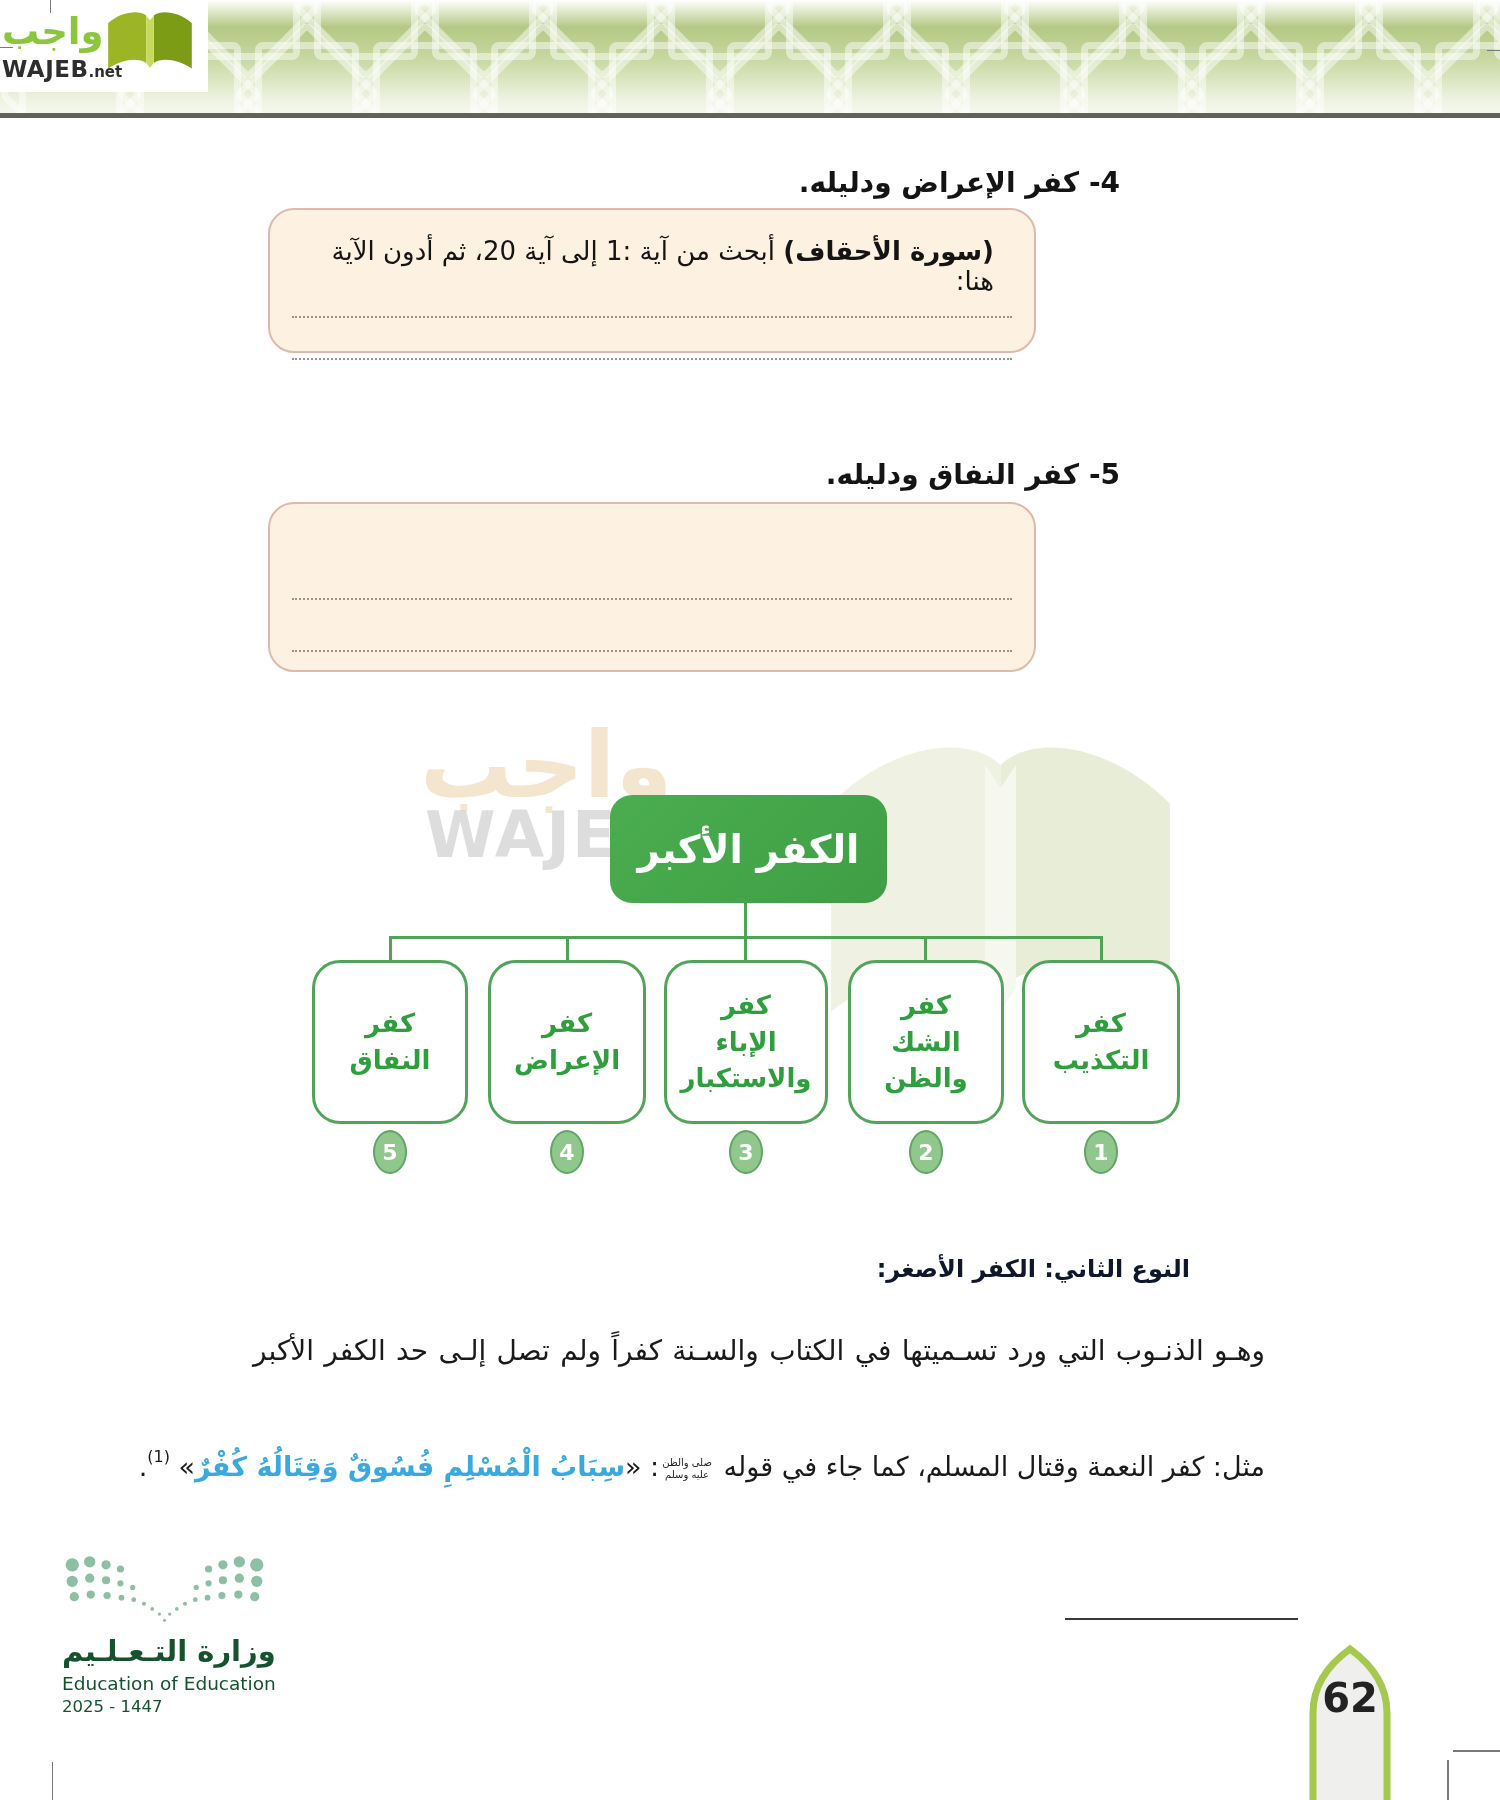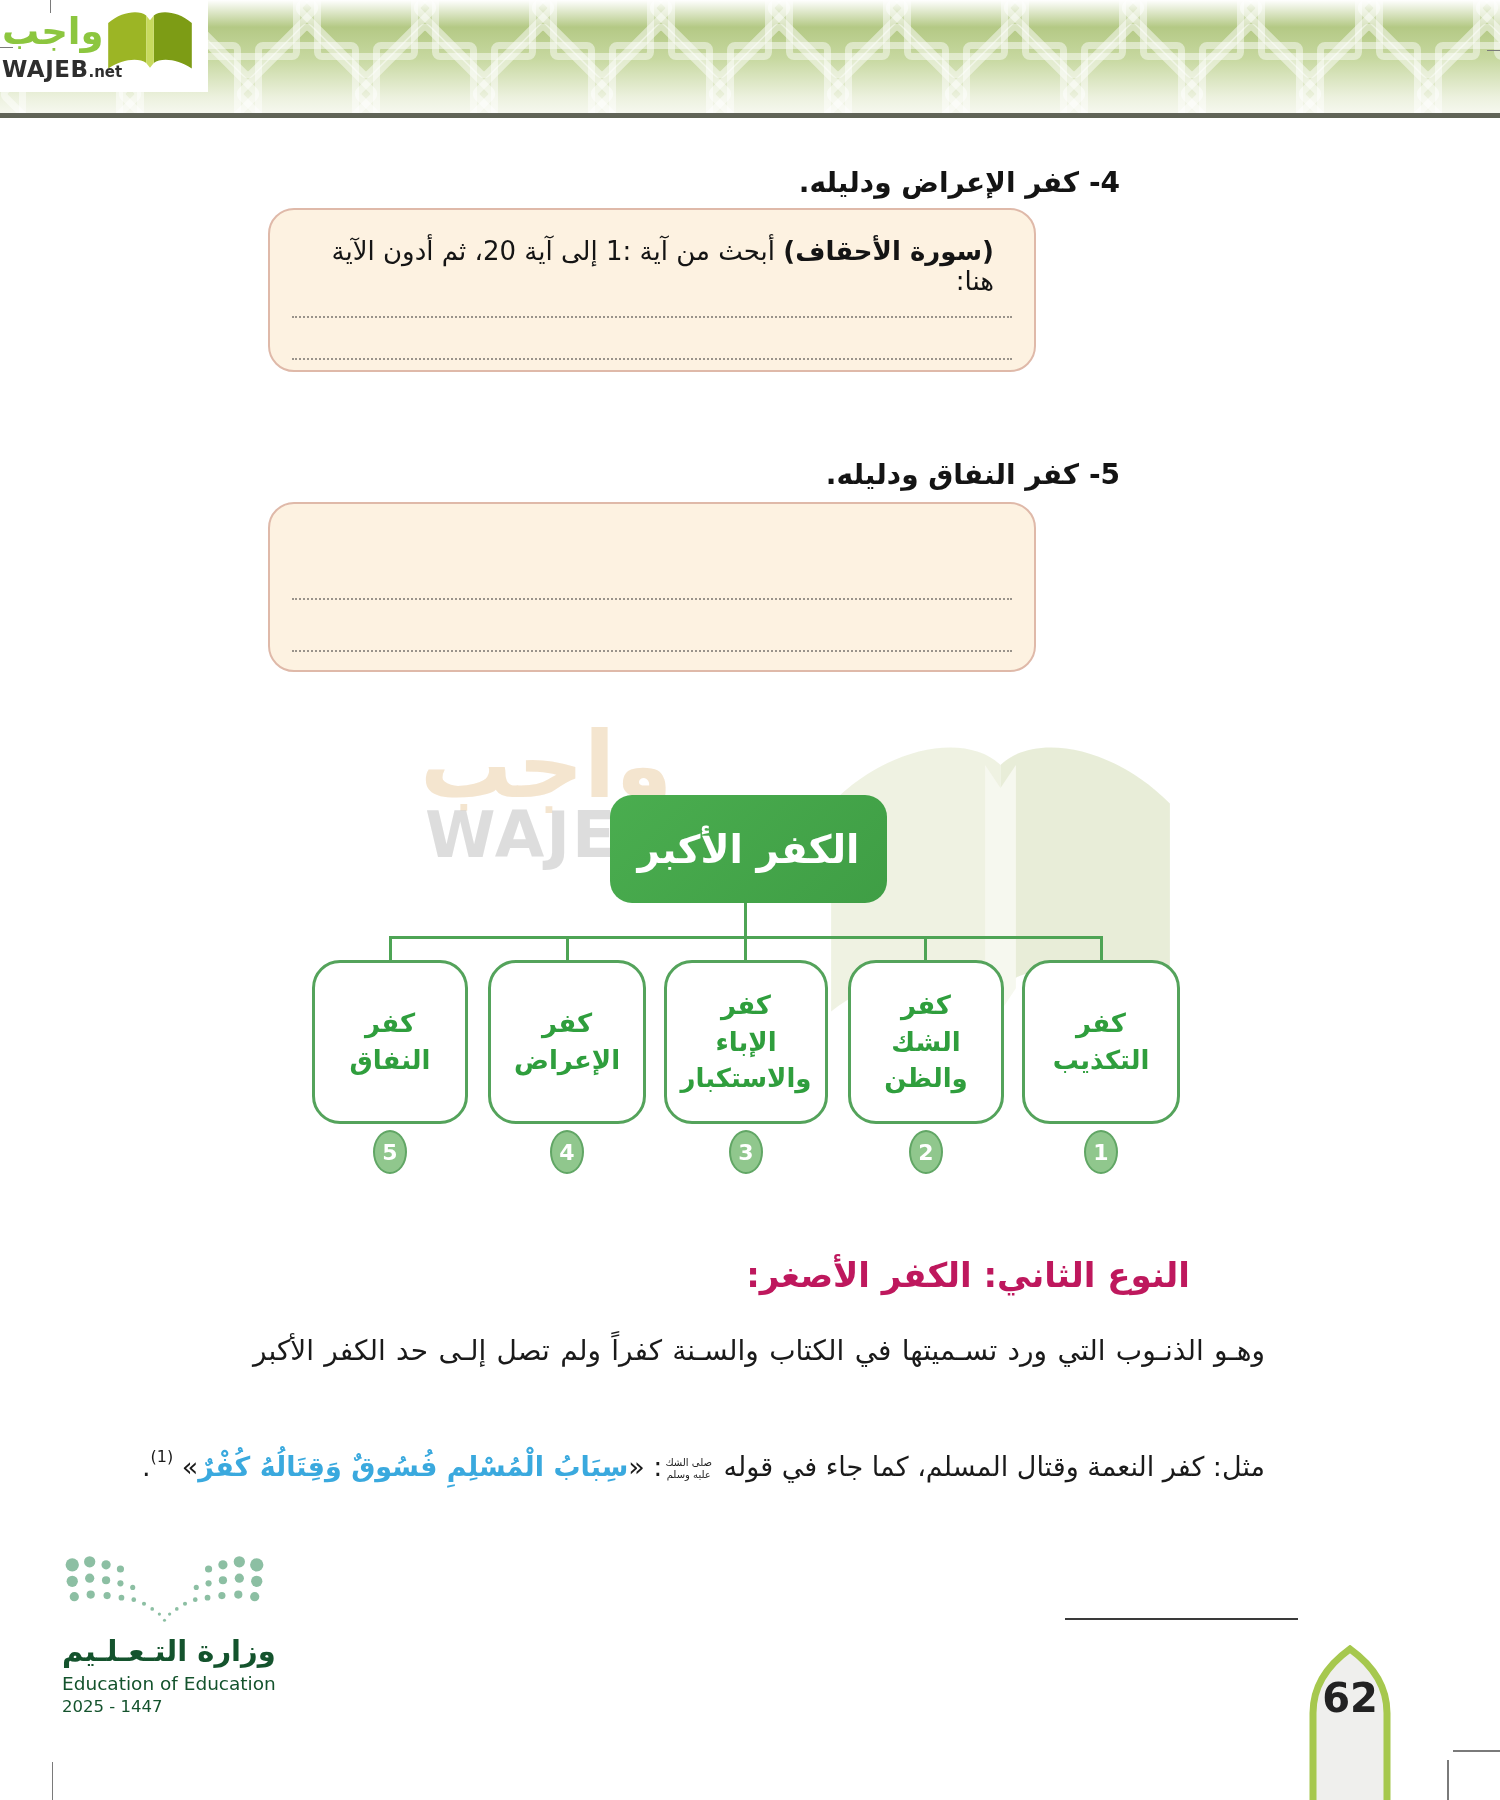--- a/index.html
+++ b/index.html
@@ -28,21 +28,21 @@
   .mark { position:absolute; background:#7a7a7a; z-index:6; }
 
   
   .sec-heading { position:absolute; right:380px; font-size:28px; font-weight:bold;
                  color:#141414; z-index:2;margin-top:8px; }
   .h4 { top:158px; } .h5 { top:450px; }
 
   
   .answer-box { position:absolute; left:268px; width:768px; background:#fdf2e1;
                 border:2px solid #dfb9a9; border-radius:26px; z-index:2; }
-  .b1 { top:208px; height:164px; } .b2 { top:502px; height:170px; }
+  .b1 { top:208px; height:145px; } .b2 { top:502px; height:170px; }
   .box-label { position:absolute; right:40px; top:26px; left:30px; font-size:26px; color:#141414; text-align:right; }
   .bl-bold { font-weight:bold; }
   .dots { position:absolute; left:22px; right:22px; border-bottom:2px dotted #99938a; }
 
   
   .wm-ar  { position:absolute; left:420px; top:712px; font-size:92px; font-weight:bold;
             color:#ecd0a9; opacity:.55; z-index:1; }
   .wm-net { position:absolute; left:425px; top:798px; font-size:64px; font-weight:bold;
             letter-spacing:2px; color:#c3c3c3; opacity:.55; z-index:1; }
   .wm-book { position:absolute; left:808px; top:688px; width:385px; height:385px; opacity:.55; z-index:1; }
@@ -55,22 +55,22 @@
   .conn { position:absolute; background:#4ea455; z-index:2; }
   .d-node { position:absolute; top:960px; height:164px; background:#ffffff;
     border:3px solid #54a35b; border-radius:28px; display:flex; align-items:center;
     justify-content:center; text-align:center; font-weight:bold; color:#2f9e3d;
     font-size:26px; line-height:1.42; white-space:pre-line; z-index:3; }
   .d-num { position:absolute; top:1130px; width:34px; height:44px; background:#90c78d;
     border:2px solid #61a665; border-radius:50%; color:#ffffff; font-size:22px;
     font-weight:bold; display:flex; align-items:center; justify-content:center; z-index:3; }
 
   
-  .heading-blue { position:absolute; right:310px; top:1255px; font-size:34px;
-                  font-weight:bold; color:#be185d; z-index:2; }
+  .heading-blue { position:absolute; right:310px; top:1255px; font-size:24px;
+                  font-weight:bold; color:#0f172a; z-index:2; }
   .para { position:absolute; right:235px; left:245px; top:1328px; font-size:28px;
           color:#1a1a1a; line-height:1.62; z-index:2; }
   .para .l1 { display:block; text-align:justify; text-align-last:justify;margin-left:8px; }
   .para .l2 { display:block; margin-top:12px; text-align:right; }
   .example { position:absolute; right:235px; top:1447px; font-size:27px; color:#1a1a1a;
              text-align:right; z-index:2; }
   .hadith { color:#3aa9de; font-weight:bold; }
   .seal { display:inline-block; font-size:10px; line-height:1.15; text-align:center;
           color:#222; vertical-align:middle; margin:0 3px; }
   .seal span { display:block; }
@@ -280,21 +280,21 @@
   <div class="d-num" style="left:373px">5</div>
 
   <div class="heading-blue" dir="rtl">النوع الثاني: الكفر الأصغر:</div>
 
   <div class="para" dir="rtl">
     <span class="l1">وهـو الذنـوب التي ورد تسـميتها في الكتاب والسـنة كفراً ولم تصل إلـى حد الكفر الأكبر</span>
   </div>
 
   <div class="example" dir="rtl">
     <span>مثل: كفر النعمة وقتال المسلم، كما جاء في قوله</span>
-    <span class="seal"><span>صلى الشك</span><span>عليه وسلم</span></span><span>: «</span><span class="hadith">سِبَابُ الْمُسْلِمِ فُسُوقٌ وَقِتَالُهُ كُفْرٌ</span><span>»</span>
+    <span class="seal"><span>صلى والظن</span><span>عليه وسلم</span></span><span>: «</span><span class="hadith">سِبَابُ الْمُسْلِمِ فُسُوقٌ وَقِتَالُهُ كُفْرٌ</span><span>»</span>
     <sup class="fref">(1)</sup><span>.</span>
   </div>
 
   <div class="fdivider"></div>
 
   <div class="moe">
     <svg class="moe-dots" viewBox="0 0 200 75">
       <g fill="#8cbfa3">
         <circle cx="10" cy="12" r="6.5"></circle>
           <circle cx="27" cy="9" r="5.5"></circle>

